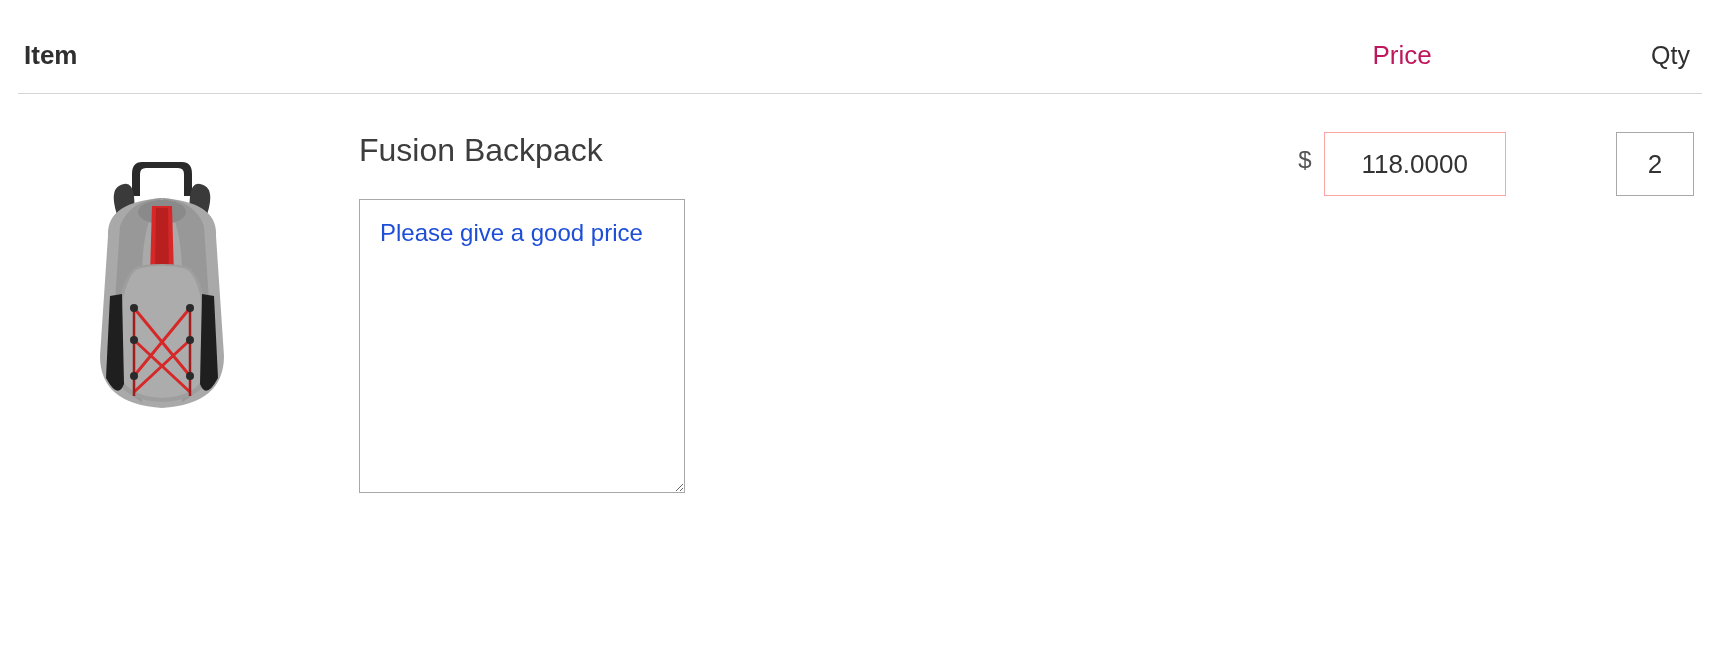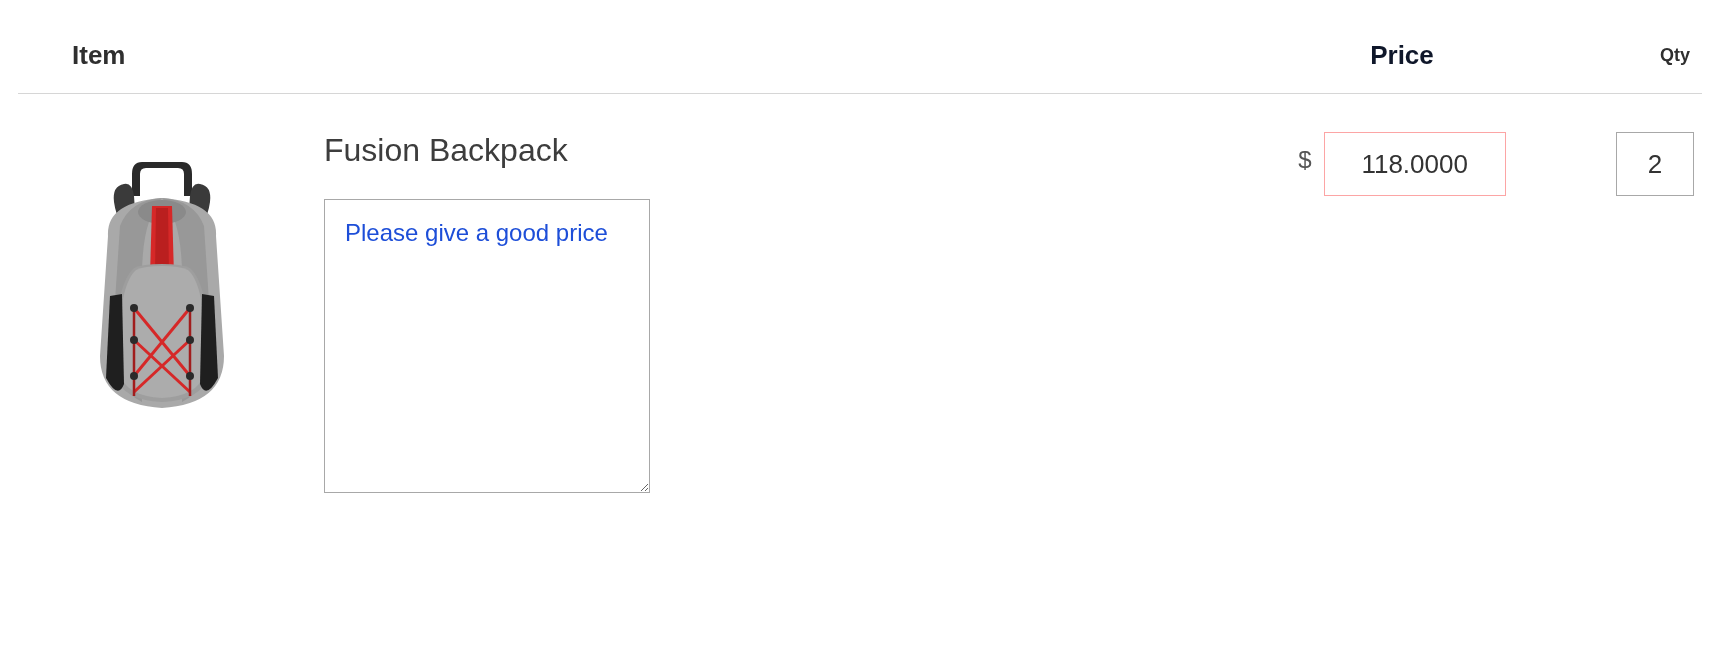--- a/index.html
+++ b/index.html
@@ -19,46 +19,45 @@
       align-items: center;
       padding-bottom: 22px;
       border-bottom: 1px solid #d6d6d6;
     }
     .col-item-head {
       flex: 1;
       font-weight: 700;
       font-size: 26px;
       color: #2f2f2f;
       padding-left: 6px;
-      margin-left: 48px;
     }
     .col-price-head {
       width: 280px;
       text-align: center;
-      font-weight: 700;
+      font-weight: 400;
       font-size: 26px;
-      color: #0f172a;
+      color: #be185d;
     }
     .col-qty-head {
       width: 160px;
       text-align: right;
-      font-weight: 700;
-      font-size: 18px;
+      font-weight: 400;
+      font-size: 25px;
       color: #2f2f2f;
       padding-right: 12px;
     }
     .data-row {
       display: flex;
       align-items: flex-start;
       padding-top: 34px;
     }
     .col-item {
       flex: 1;
       display: flex;
-      gap: 48px;
+      gap: 83px;
       padding-left: 30px;
     }
     .product-image {
       width: 228px;
       height: 296px;
       display: flex;
       align-items: center;
       justify-content: center;
       margin-top: 10px;
     }

